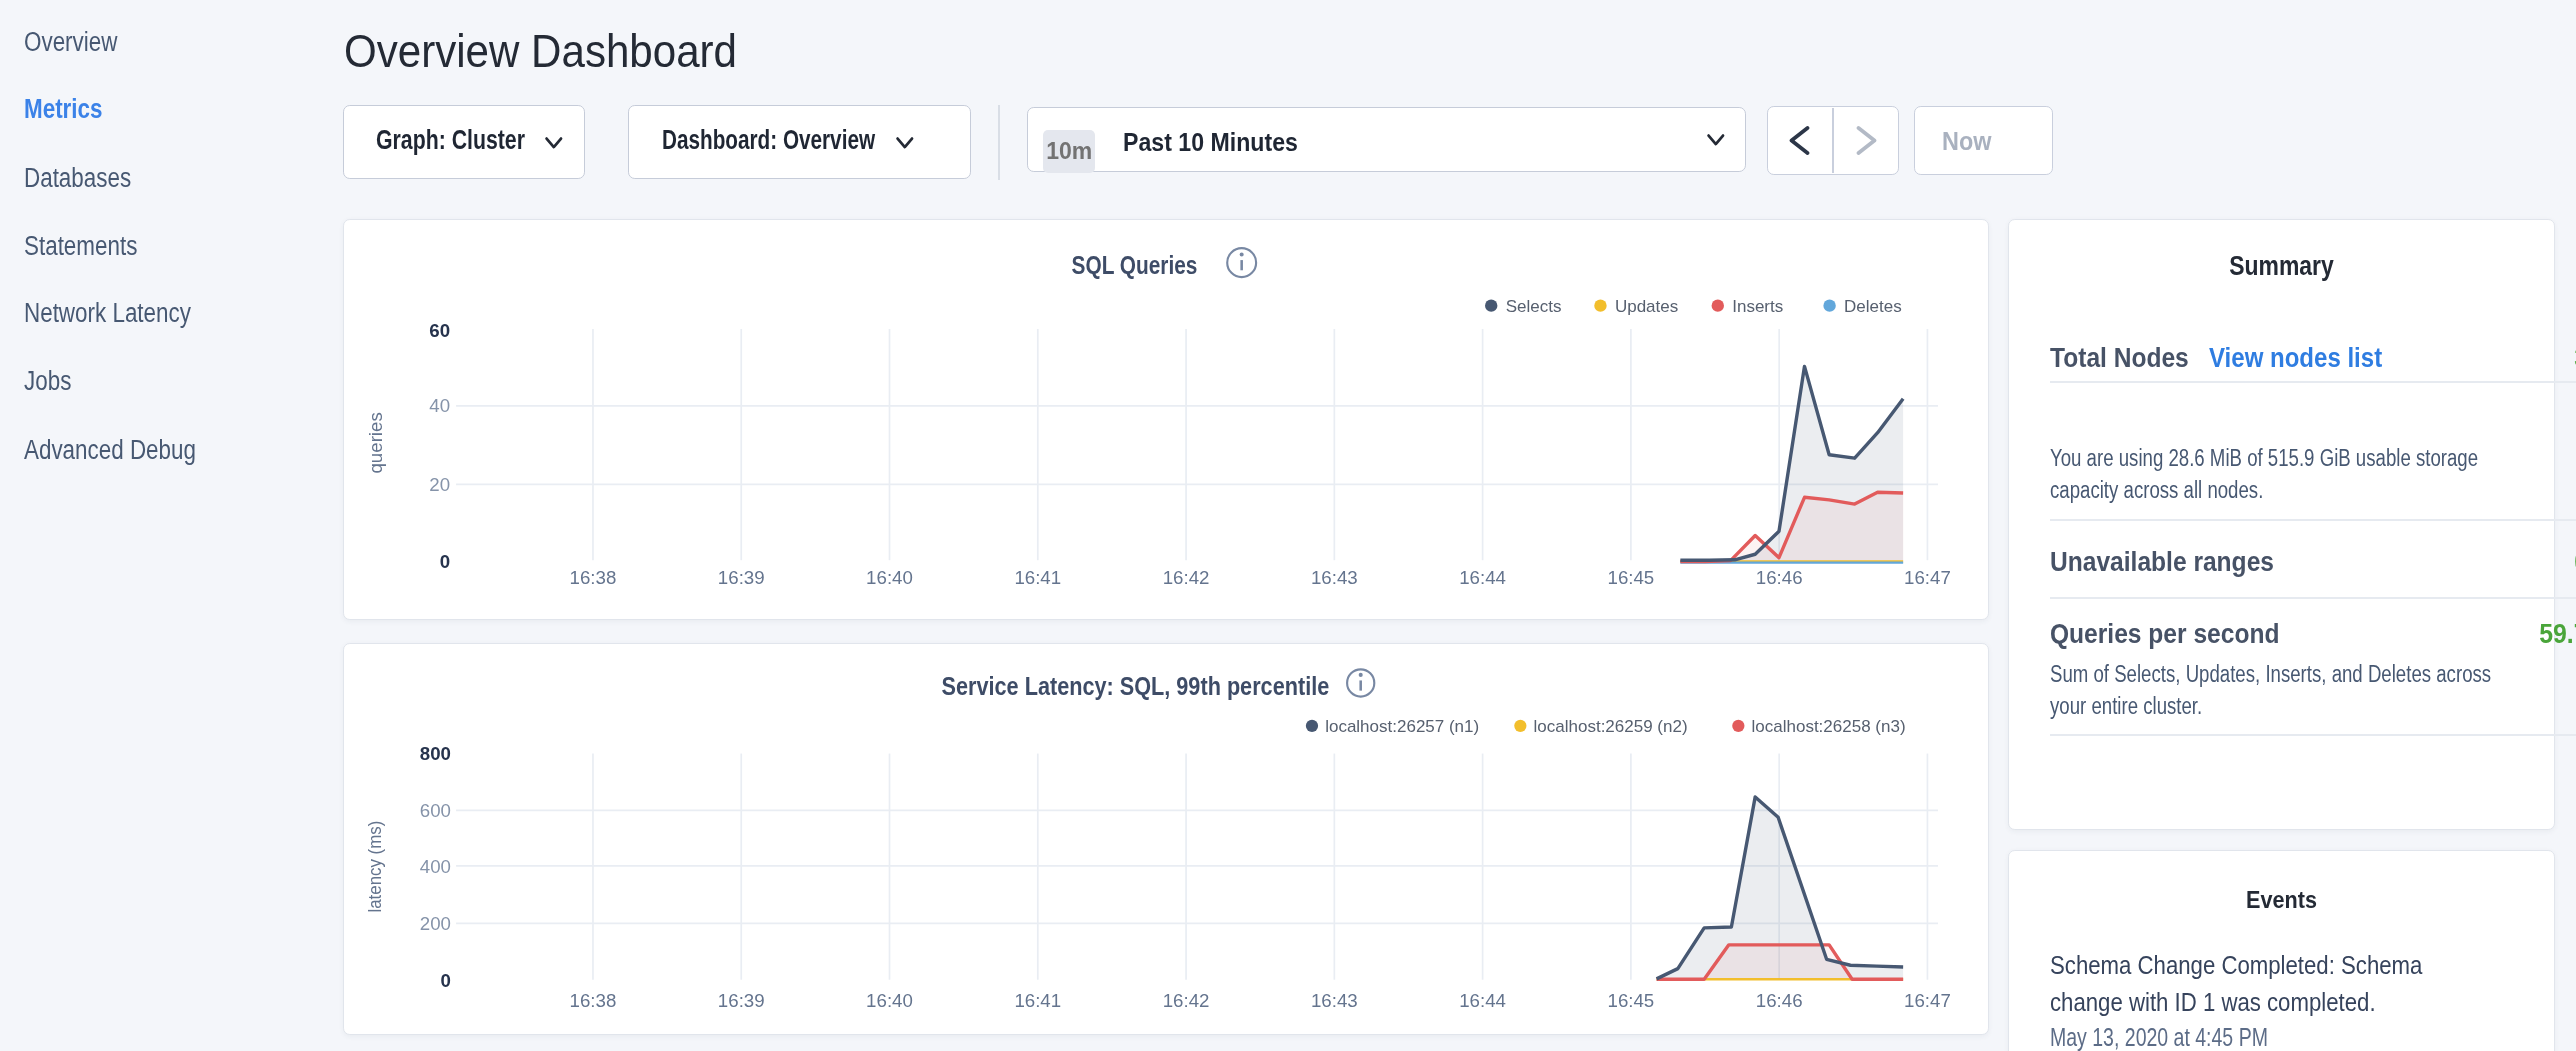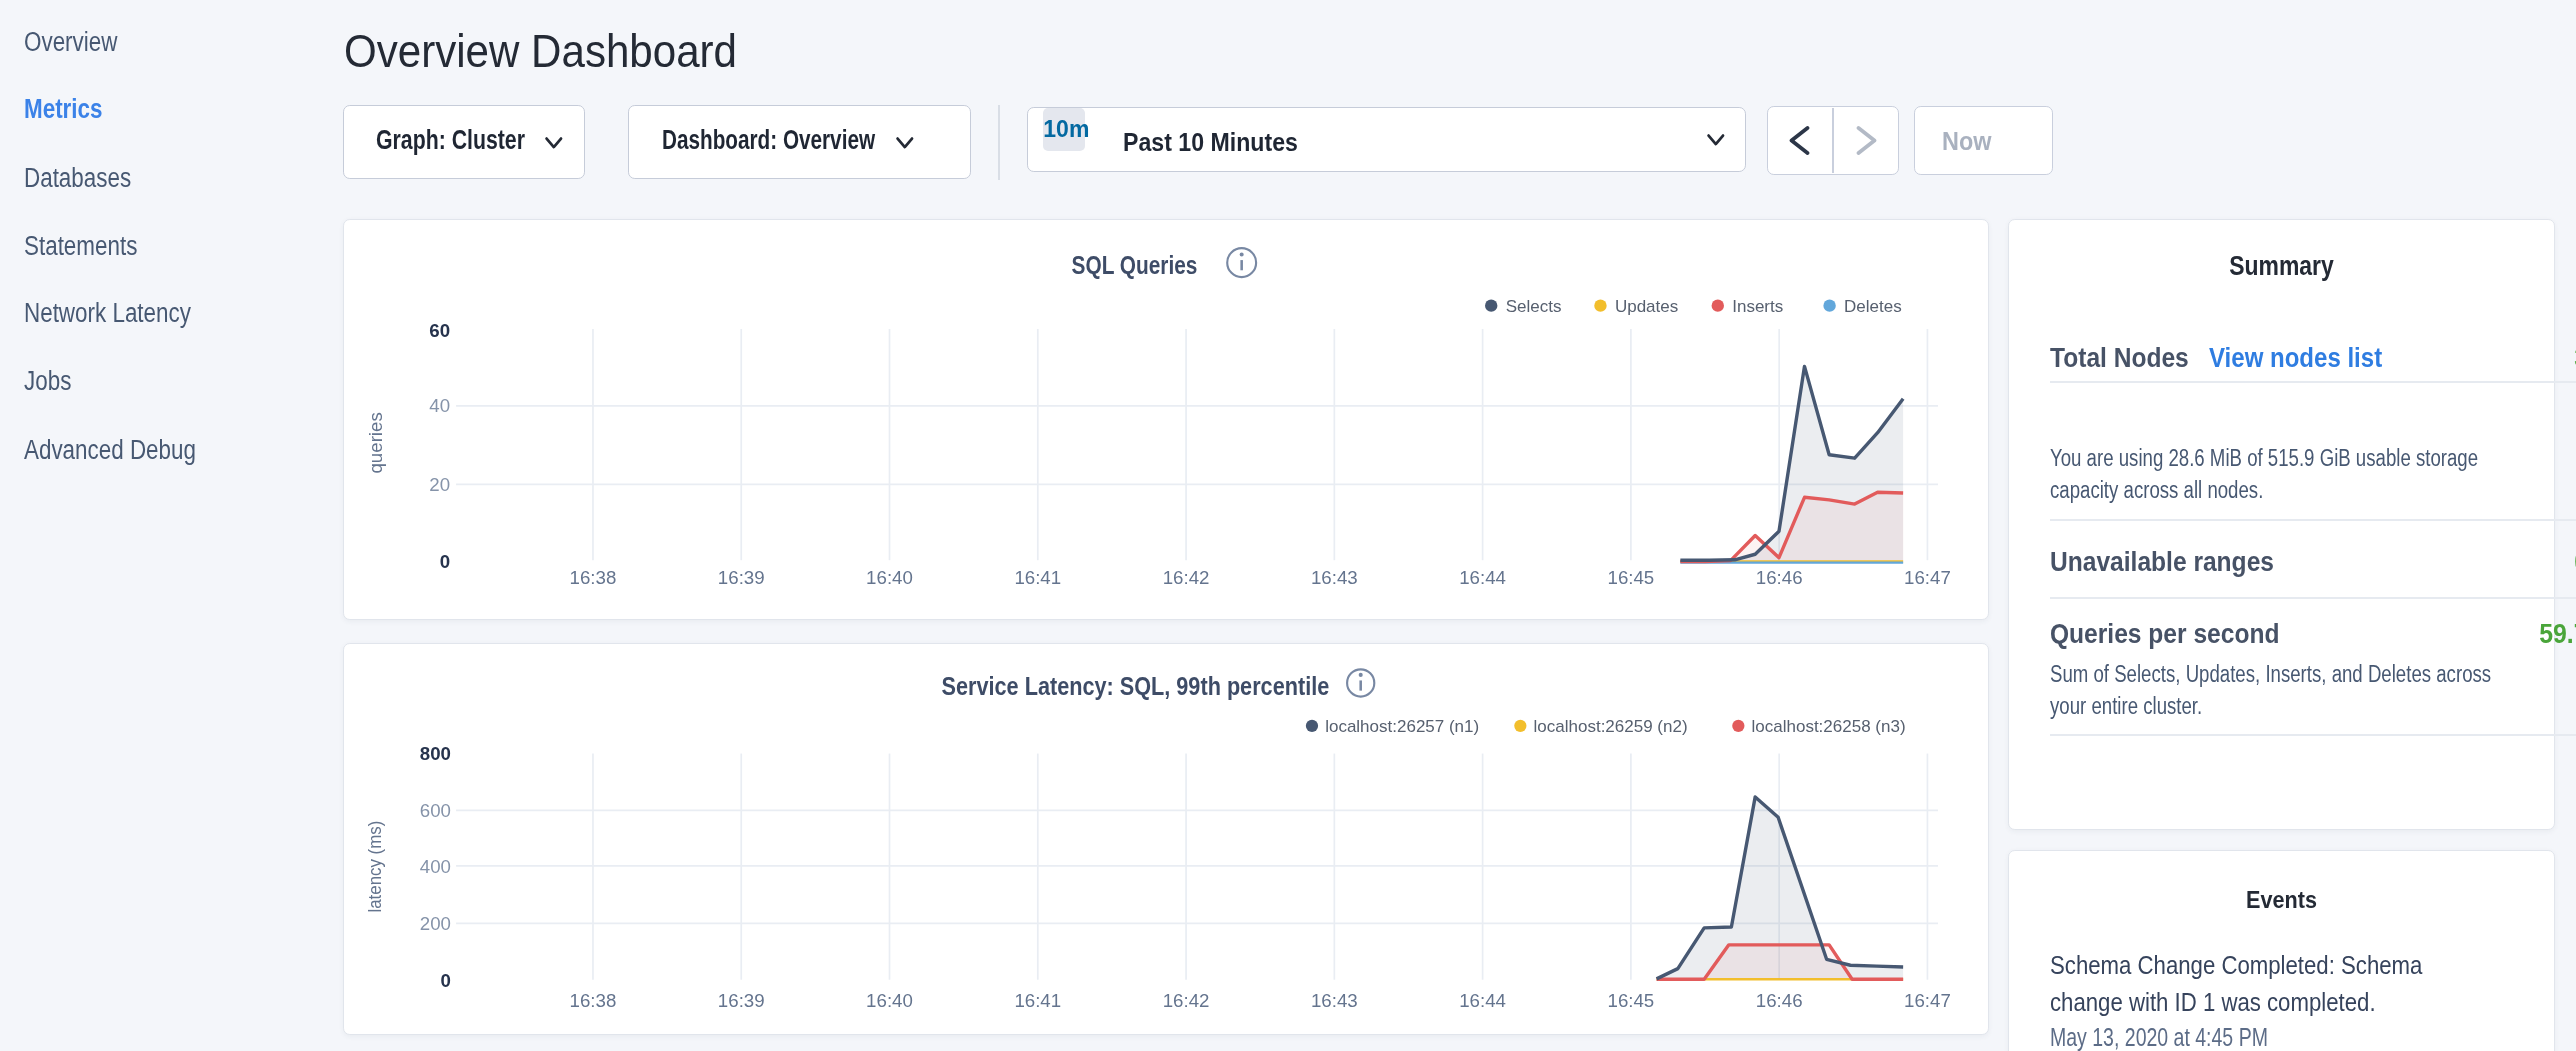--- a/index.html
+++ b/index.html
@@ -4,22 +4,22 @@
 html,body { width:2576px; height:1051px; overflow:hidden; }
 body { background:#f4f6fa; font-family:"Liberation Sans",sans-serif; position:relative; }
 .sbi { position:absolute; left:24px; font-size:27px; line-height:27px; color:#475872;
        transform:scaleX(0.83); transform-origin:0 0; white-space:nowrap; }
 .sbi.act { color:#3b82e8; font-weight:bold; }
 .h1 { position:absolute; left:344px; top:28px; font-size:46px; line-height:46px; color:#242a35;
       transform:scaleX(0.915); transform-origin:0 0; white-space:nowrap; }
 .card { position:absolute; background:#fff; border:1.7px solid #e1e5ec; border-radius:6.8px; box-shadow:0 1.7px 5.1px rgba(40,50,70,0.05); }
 .btn { position:absolute; background:#fff; border:1.7px solid #c6ccd9; border-radius:6.8px; }
 .bt { position:absolute; font-weight:bold; color:#1f2633; white-space:nowrap; transform-origin:0 0; }
-.badge { position:absolute; left:15.3px; top:0; width:42px; height:43px; background:#e4e7ee; border-radius:5.1px;
-         font-weight:bold; font-size:23px; line-height:43px; text-align:center; color:#0369a1; }
+.badge { position:absolute; left:15.3px; top:22px; width:52px; height:43px; background:#e4e7ee; border-radius:5.1px;
+         font-weight:bold; font-size:23px; line-height:43px; text-align:center; color:#737373; }
 .sum-title { position:absolute; left:0; width:547px; top:34px; text-align:center; font-size:27px; line-height:27px;
              font-weight:bold; color:#242a35; transform:scaleX(0.85); transform-origin:50% 0; }
 .srow { position:absolute; left:42px; right:43px; height:27px; }
 .shead { position:absolute; left:0; top:0; font-weight:bold; font-size:27px; line-height:27px; color:#475266;
          white-space:nowrap; transform:scaleX(0.91); transform-origin:0 0; }
 .slink { position:absolute; top:0; font-weight:bold; font-size:27px; line-height:27px; color:#2f7de1;
          white-space:nowrap; transform:scaleX(0.89); transform-origin:0 0; }
 .sval { position:absolute; right:0; top:0; font-weight:bold; font-size:27px; line-height:27px; color:#4aa53a;
         white-space:nowrap; transform:scaleX(0.92); transform-origin:100% 0; }
 .sdiv { position:absolute; left:42px; right:43px; height:1.7px; background:#e6eaf0; }

